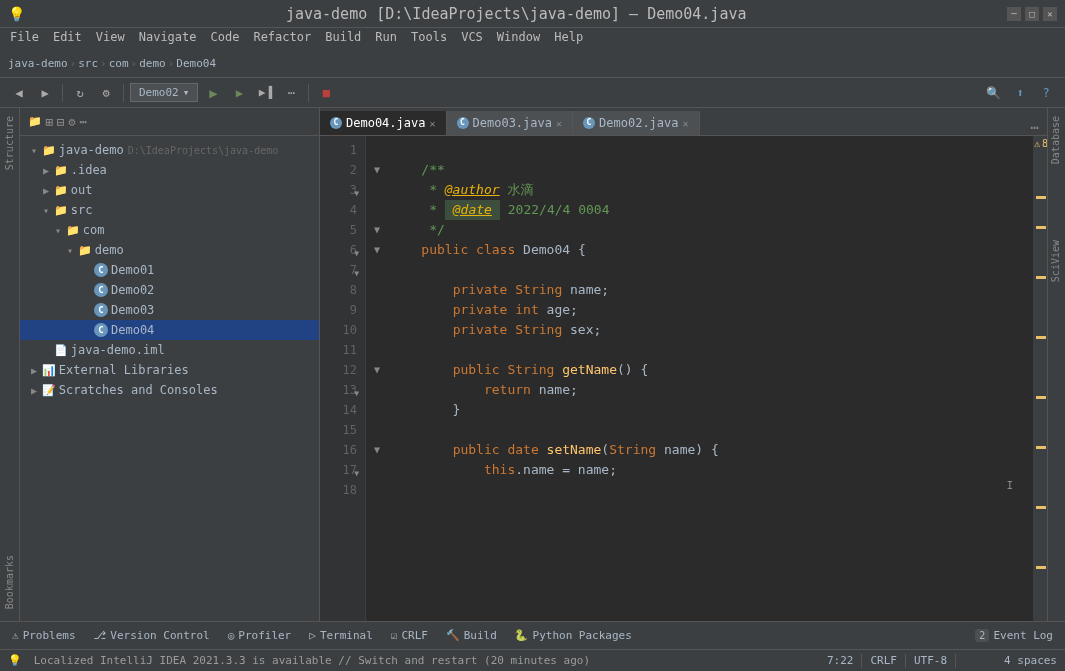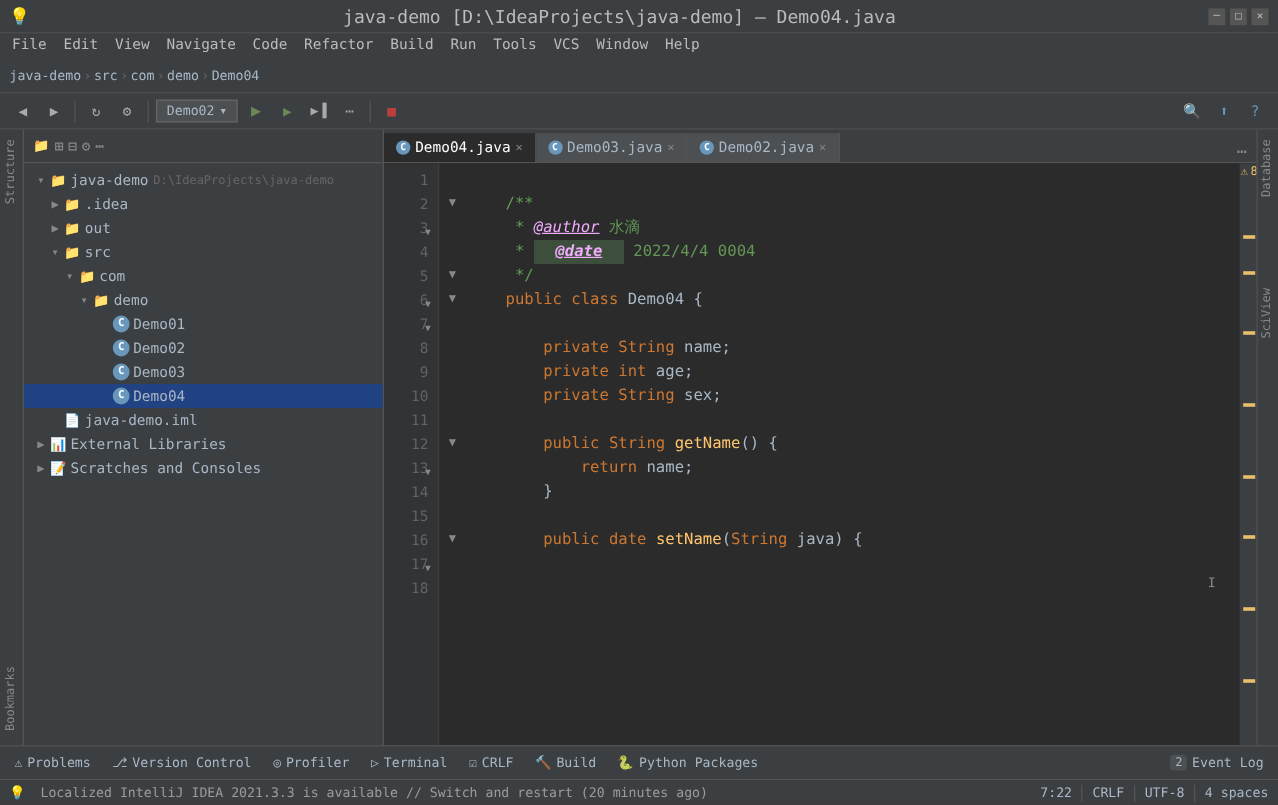--- a/index.html
+++ b/index.html
@@ -307,21 +307,21 @@
       white-space: pre;
       display: flex;
       align-items: center;
     }
 
     
     .kw { color: #cc7832; }
     .type { color: #cc7832; }
     .fn { color: #ffc66d; }
     .javadoc { color: #629755; }
-    .javadoc-ann { color: #f0abfc; font-style: italic; text-decoration: underline; text-align: center; }
+    .javadoc-ann { color: #eab308; font-style: italic; text-decoration: underline; text-align: center; }
     .normal { color: #a9b7c6; }
     .brace { color: #a9b7c6; }
 
     
     #right-gutter {
       width: 14px;
       background: #313335;
       display: flex;
       flex-direction: column;
       flex-shrink: 0;
@@ -600,21 +600,21 @@
 
         <div class="code-line">
           <span style="display:inline-block;width:16px;color:#888;font-size:10px;cursor:pointer;">▼</span><span class="normal">    </span><span class="javadoc">/**</span>
         </div>
 
         <div class="code-line">
           <span style="width:16px;display:inline-block;"></span><span class="normal">     </span><span class="javadoc">* </span><span class="javadoc-ann">@author</span><span class="javadoc"> 水滴</span>
         </div>
 
         <div class="code-line">
-          <span style="width:16px;display:inline-block;"></span><span class="normal">     </span><span class="javadoc">* </span><span class="javadoc-ann" style="background:#3d4e3d; padding:0 18px;font-weight:bold;">@date</span><span class="javadoc"> 2022/4/4 0004</span>
+          <span style="width:16px;display:inline-block;"></span><span class="normal">     </span><span class="javadoc">* </span><span class="javadoc-ann" style="background:#3d4e3d; padding:0 8px;">@date</span><span class="javadoc"> 2022/4/4 0004</span>
         </div>
 
         <div class="code-line">
           <span style="display:inline-block;width:16px;color:#888;font-size:10px;cursor:pointer;">▼</span><span class="normal">     </span><span class="javadoc">*/</span>
         </div>
 
         <div class="code-line">
           <span style="display:inline-block;width:16px;color:#888;font-size:10px;cursor:pointer;">▼</span><span class="normal">    </span><span class="kw">public</span><span class="normal"> </span><span class="kw">class</span><span class="normal"> </span><span style="color:#a9b7c6;">Demo04</span><span class="normal"> </span><span class="brace">{</span>
         </div>
 
@@ -642,23 +642,26 @@
           <span style="width:16px;display:inline-block;"></span><span class="normal">            </span><span class="kw">return</span><span class="normal"> name;</span>
         </div>
 
         <div class="code-line">
           <span style="width:16px;display:inline-block;"></span><span class="normal">        }</span>
         </div>
 
         <div class="code-line">&nbsp;</div>
 
         <div class="code-line">
-          <span style="display:inline-block;width:16px;color:#888;font-size:10px;cursor:pointer;">▼</span><span class="normal">        </span><span class="kw">public</span><span class="normal"> </span><span class="kw">date</span><span class="normal"> </span><span class="fn">setName</span><span class="normal">(</span><span class="type">String</span><span class="normal"> java) {</span>
-        </div>
-
+          <span style="display:inline-block;width:16px;color:#888;font-size:10px;cursor:pointer;">▼</span><span class="normal">        </span><span class="kw">public</span><span class="normal"> </span><span class="kw">date</span><span class="normal"> </span><span class="fn">setName</span><span class="normal">(</span><span class="type">String</span><span class="normal"> name) {</span>
+        </div>
+
+        <div class="code-line">
+          <span style="width:16px;display:inline-block;"></span><span class="normal">            </span><span class="kw">this</span><span class="normal">.name = name;</span>
+        </div>
 
         <div style="position:absolute; right:20px; top:340px; color:#888; font-size:11px; pointer-events:none;">I</div>
       </div>
 
       <div id="right-gutter" style="width:14px; background:#3c3f41; position:relative;">
         <div style="display:flex; align-items:center; padding:2px 1px; gap:2px;">
           <span style="color:#e8bf6a; font-size:10px;">⚠</span>
           <span style="color:#e8bf6a; font-size:10px;">8</span>
 
         </div>
@@ -722,15 +725,15 @@
   <span class="notif-icon">💡</span>
   <span style="color:#9b9b9b; font-size:11px;">Localized IntelliJ IDEA 2021.3.3 is available // Switch and restart (20 minutes ago)</span>
   <div class="status-spacer"></div>
   <div class="status-right">
     <span style="color:#a9b7c6;">7:22</span>
     <div class="status-divider"></div>
     <span style="color:#a9b7c6;">CRLF</span>
     <div class="status-divider"></div>
     <span style="color:#a9b7c6;">UTF-8</span>
     <div class="status-divider"></div>
-    <span style="color:#a9b7c6;">4 spaces</span>
+    <span style="color:#a9b7c6;margin-left:40px;">4 spaces</span>
   </div>
 </div>
 
 </body></html>

